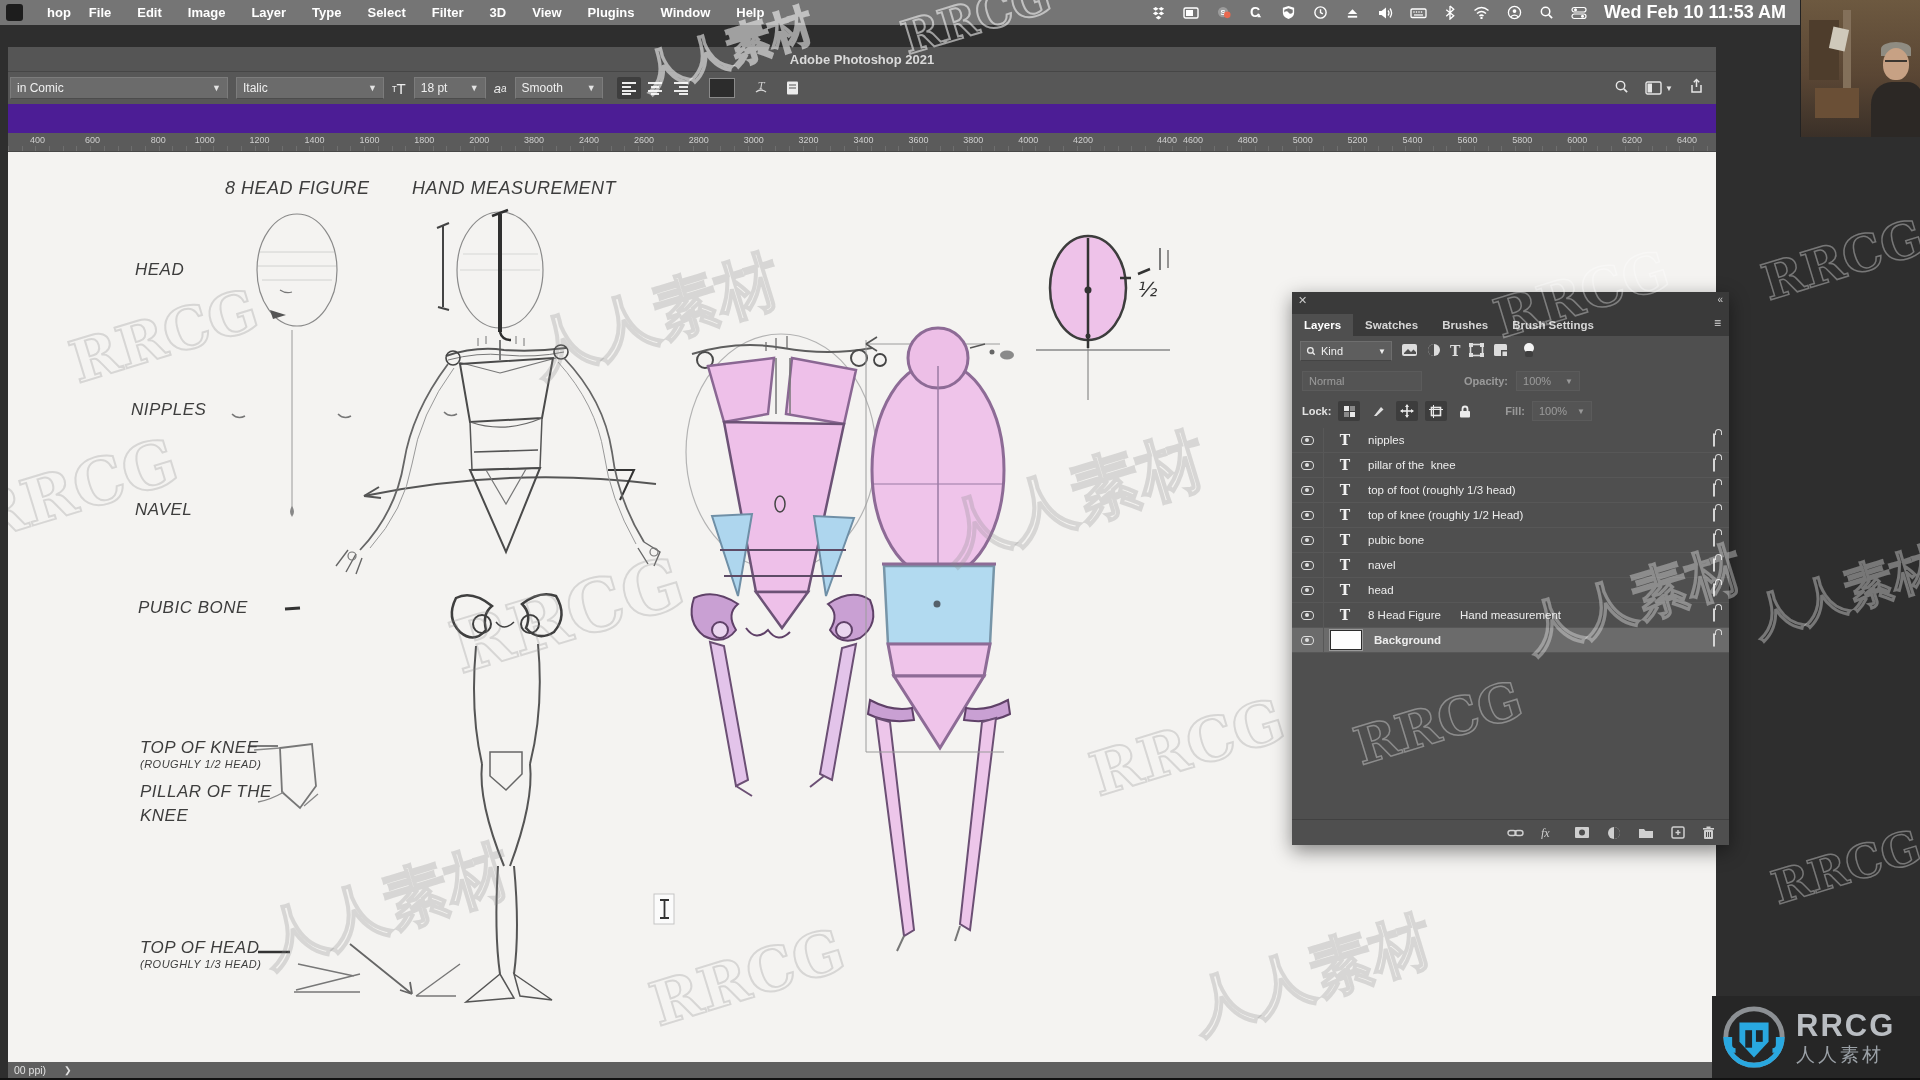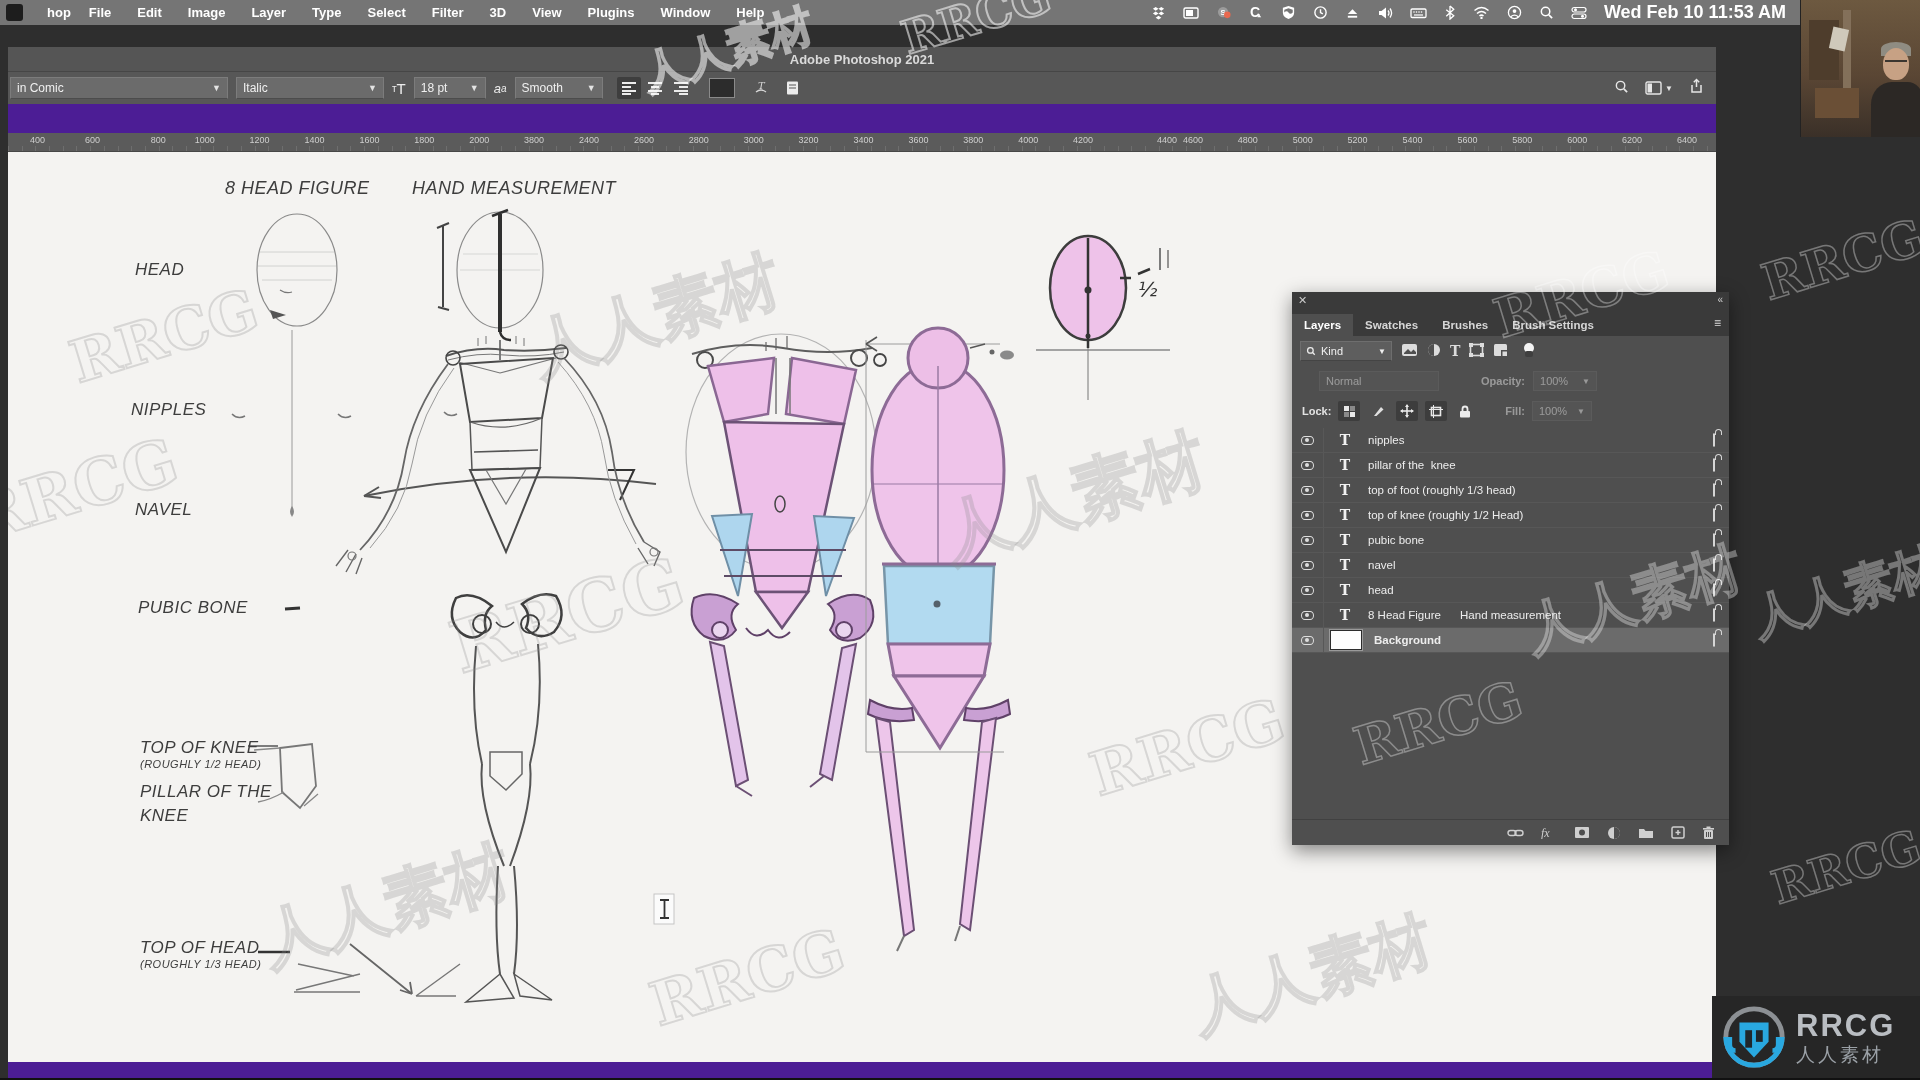--- a/index.html
+++ b/index.html
@@ -72,21 +72,21 @@
   .lp-head { position:absolute; left:0; top:0; width:100%; height:18px; background:#3a3a3a; }
   .lp-head .x { position:absolute; left:6px; top:2px; color:#ccc; font-size:11px; }
   .lp-head .collapse { position:absolute; right:6px; top:2px; color:#ccc; font-size:10px; }
   .lp-tabs { position:absolute; left:0; top:18px; width:100%; height:26px; background:#3a3a3a; display:flex; align-items:flex-end; }
   .lp-tab { padding:5px 12px; font-size:11.5px; color:#d6d6d6; font-weight:bold; }
   .lp-tab.active { background:#4f4f4f; color:#fff; }
   .lp-menu { margin-left:auto; color:#ddd; padding:0 8px 6px 0; font-size:12px; }
   .lp-filter { position:absolute; left:0; top:44px; width:100%; height:30px; display:flex; align-items:center; gap:9px; padding:0 8px; }
   .kind-field { width:92px; height:20px; background:#5e5e5e; border:1px solid #6e6e6e; border-bottom-color:#444; display:flex; align-items:center; gap:5px; padding:0 5px; font-size:11px; color:#f0f0f0; }
   .kind-field .chev { margin-left:auto; font-size:8px; }
-  .lp-blend { position:absolute; left:0; top:74px; width:100%; height:30px; display:flex; align-items:center; gap:8px; padding:0 27px; opacity:.5; }
+  .lp-blend { position:absolute; left:0; top:74px; width:100%; height:30px; display:flex; align-items:center; gap:8px; padding:0 10px; opacity:.5; }
   .mini-field { background:#5a5a5a; border:1px solid #686868; height:20px; display:flex; align-items:center; padding:0 6px; }
   .lp-lock { position:absolute; left:0; top:104px; width:100%; height:30px; display:flex; align-items:center; gap:7px; padding:0 10px; }
   .lock-btn { width:22px; height:20px; display:flex; align-items:center; justify-content:center; border-radius:2px; }
   .lock-btn.pressed { background:#3d3d3d; }
   .lp-rows { position:absolute; left:0; top:136px; width:100%; }
   .layer-row { position:relative; height:25px; display:flex; align-items:center; border-bottom:1px solid #575757; }
   .layer-row.selected { background:#6b6b6b; }
   .eye-col { width:32px; display:flex; justify-content:center; border-right:1px solid #585858; align-self:stretch; align-items:center; }
   .eye { width:13px; height:9px; border:1.4px solid #dedede; border-radius:60% 60% 60% 60%/100% 100% 100% 100%; position:relative; }
   .eye::after { content:""; position:absolute; left:3px; top:1px; width:4px; height:4px; background:#dedede; border-radius:50%; }
@@ -528,20 +528,24 @@
       <div class="wm dark" style="left:520px; top:120px; font-size:64px;">人人素材</div>
       <div class="wm dark" style="left:440px; top:420px; font-size:72px; font-family:'DejaVu Serif',serif;">RRCG</div>
       <div class="wm dark" style="left:-40px; top:300px; font-size:64px; font-family:'DejaVu Serif',serif;">RRCG</div>
       <div class="wm dark" style="left:250px; top:710px; font-size:64px;">人人素材</div>
       <div class="wm dark" style="left:640px; top:790px; font-size:60px; font-family:'DejaVu Serif',serif;">RRCG</div>
       <div class="wm dark" style="left:930px; top:300px; font-size:68px;">人人素材</div>
       <div class="wm dark" style="left:1080px; top:560px; font-size:60px; font-family:'DejaVu Serif',serif;">RRCG</div>
       <div class="wm dark" style="left:1180px; top:780px; font-size:62px;">人人素材</div>
     </div>
 
+    <div class="statusbar">
+      <span>00 ppi)</span>
+      <span style="font-size:9px;">❯</span>
+    </div>
   </div>
 
   <div class="layers-panel">
     <div class="lp-head">
       <span class="x">✕</span>
       <span class="collapse">«</span>
     </div>
     <div class="lp-tabs" id="lp-tabs">
         <span class="lp-tab active">Layers</span>
         <span class="lp-tab">Swatches</span>

